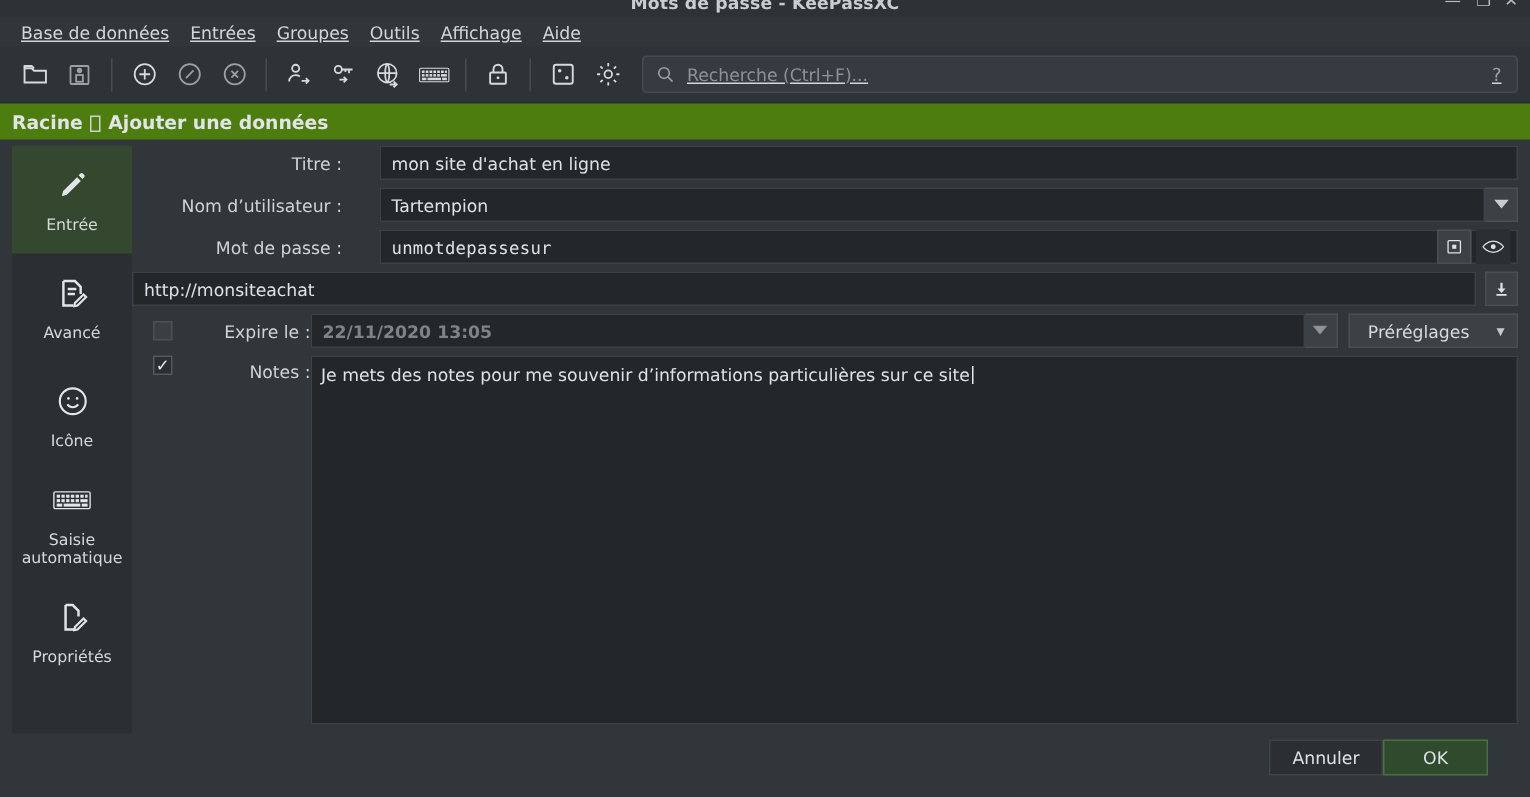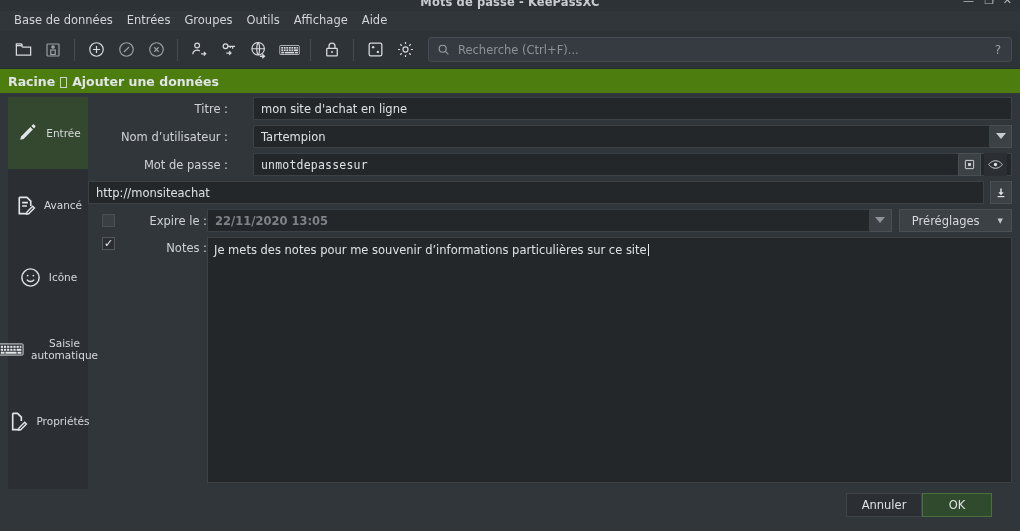--- a/index.html
+++ b/index.html
@@ -30,34 +30,35 @@
     position: absolute; top: -6px;
     font-size: 11px; color: #b8bcc0; line-height: 14px;
   }
   .win-min { right: 46px; }
   .win-max { right: 26px; }
   .win-close { right: 8px; }
 
   
   .menubar {
     height: 20px; background: #31363b;
-    display: flex; align-items: flex-start;
-    padding-left: 7px; flex: none;
+    display: flex; align-items: flex-end;
+    padding-left: 7px; flex: none; text-decoration: underline;
   }
   .menu-item {
     font-size: 11.5px; color: #d2d6d9;
     padding: 2px 7px; cursor: default; white-space: nowrap;
   }
 
   
   .toolbar {
     height: 38px; background: #2e3338;
     display: flex; align-items: center; flex: none;
     padding: 0 8px;
     border-bottom: 1px solid #292d31;
+    text-decoration: underline;
   }
   .tbtn {
     width: 30px; height: 28px;
     display: flex; align-items: center; justify-content: center;
     cursor: default; border-radius: 2px;
   }
   .tbtn svg { display: block; }
   .tb-sep {
     width: 1px; height: 22px; background: #464c52; margin: 0 6px;
   }
@@ -95,21 +96,21 @@
 
   
   .sidebar {
     width: 80px; margin: 4px 0 4px 8px;
     background: #2b2f33;
     display: flex; flex-direction: column;
     flex: none;
   }
   .side-item {
     height: 72px;
-    display: flex; flex-direction: row;
+    display: flex; flex-direction: column;
     align-items: center; justify-content: center;
     gap: 7px; cursor: default;
     color: #d2d6d9;
   }
   .side-item.active { background: #33482f; }
   .side-label {
     font-size: 10.5px; text-align: center; line-height: 12px;
     color: #d6d9dc;
   }
   .side-icon { display: flex; align-items: center; justify-content: center; height: 26px; }

